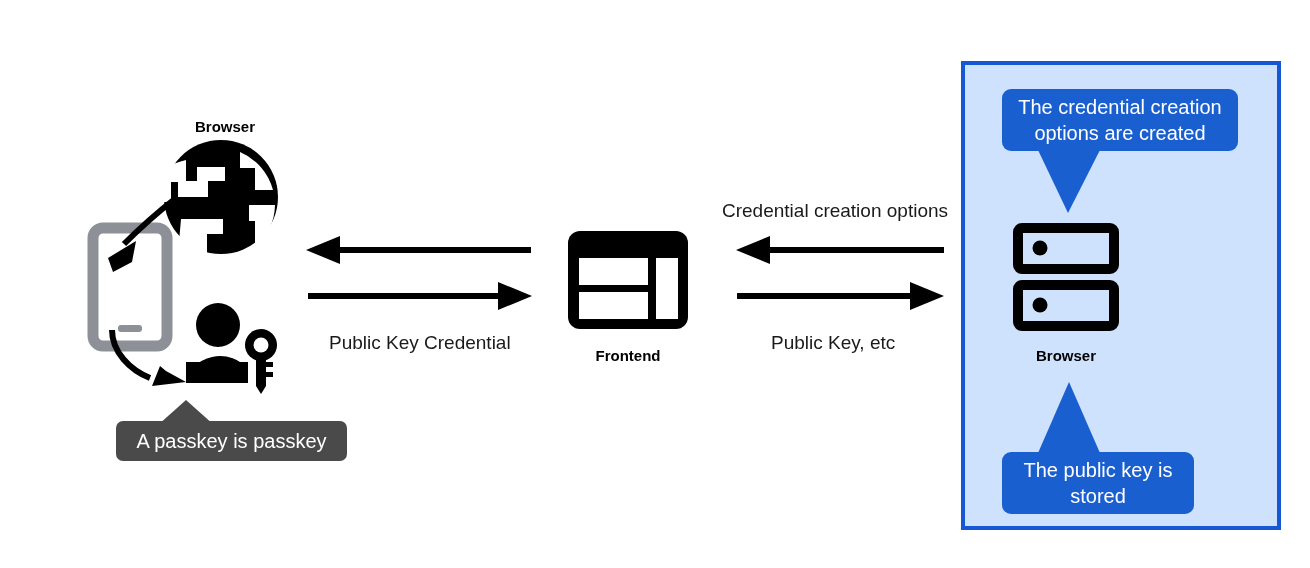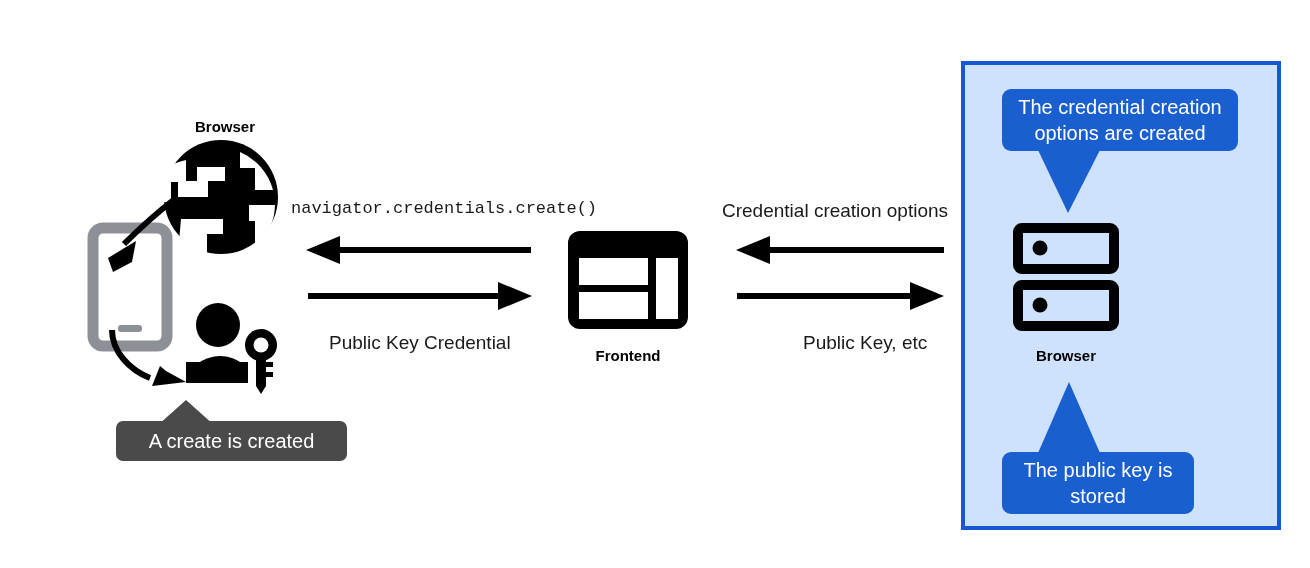--- a/index.html
+++ b/index.html
@@ -115,21 +115,21 @@
 <body>
 
 <div id="stage">
 
   <div class="abs" id="backend-panel"></div>
 
   <div class="abs callout" id="callout-top">The credential creation options are created</div>
 
   <div class="abs callout" id="callout-bottom">The public key is stored</div>
 
-  <div class="abs" id="tooltip-passkey">A create is created</div>
+  <div class="abs" id="tooltip-passkey">A passkey is passkey</div>
 
   <svg id="vec" viewBox="0 0 1310 568">
 
     <polygon points="1038,150 1100,150 1068,213" fill="#1a5fd0"></polygon>
     <polygon points="1069,382 1100,453 1038,453" fill="#1a5fd0"></polygon>
 
     <polygon points="186,400 214,425 158,425" fill="#4a4a4a"></polygon>
 
     <g>
       <path d="M103,228 h54 a10,10 0 0 1 10,10 v98 a10,10 0 0 1 -10,10 h-54 a10,10 0 0 1 -10,-10 v-98 a10,10 0 0 1 10,-10 z" fill="none" stroke="#8d9197" stroke-width="11"></path>
@@ -199,25 +199,24 @@
     <g>
       <line x1="737" y1="296" x2="920" y2="296" stroke="#000000" stroke-width="6"></line>
       <polygon points="944,296 910,282 910,310" fill="#000000"></polygon>
     </g>
 
   </svg>
 
   <div class="abs label-bold" style="left:190px; top:118px; width:70px;">Browser</div>
 
 
-  <div class="abs label-mono" style="left:291px; top:199px;">navigator.credentials.create()</div>
 
   <div class="abs label" style="left:329px; top:331px;">Public Key Credential</div>
 
   <div class="abs label-bold" style="left:593px; top:339px; width:70px;margin-top:8px;">Frontend</div>
 
   <div class="abs label" style="left:722px; top:199px;">Credential creation options</div>
 
-  <div class="abs label" style="left:771px; top:331px;margin-left:32px;">Public Key, etc</div>
+  <div class="abs label" style="left:771px; top:331px;">Public Key, etc</div>
 
   <div class="abs label-bold" style="left:1031px; top:347px; width:70px;">Browser</div>
 
 </div>
 
 </body></html>

